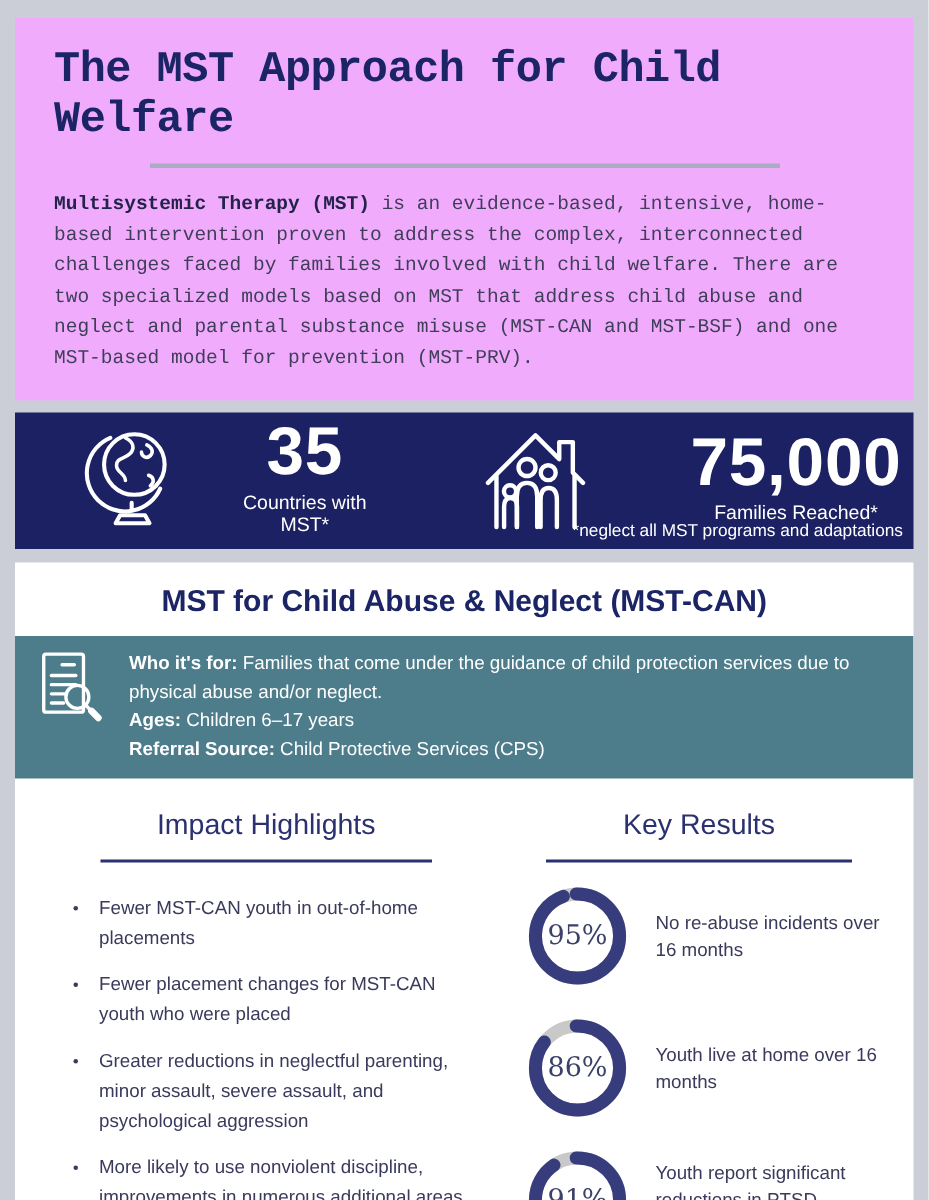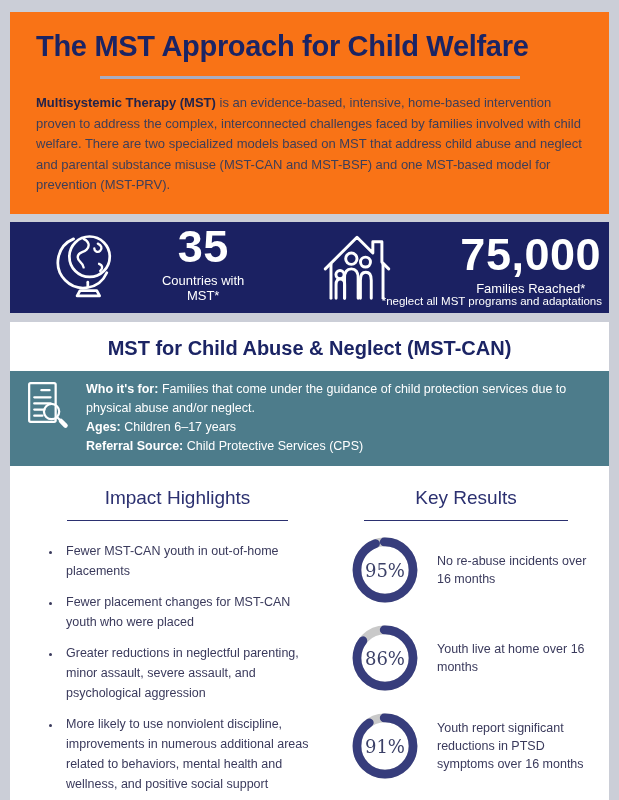--- a/index.html
+++ b/index.html
@@ -6,21 +6,21 @@
   html,body { width:619px; height:800px; }
   body {
     background:#cbced7;
     font-family:"Liberation Sans", sans-serif;
     overflow:hidden;
     color:#3e3e58;
   }
   .page { width:619px; height:800px; padding:12px 10px 10px; }
 
   
-  .header-card { background:#f97316; padding:18px 26px 18px; }
+  .header-card { background:#f0abfc; padding:18px 26px 18px;font-family:Liberation Mono, monospace; }
   .title { font-size:29px; font-weight:700; color:#1b2464; letter-spacing:-0.3px; }
   .title-divider { height:3px; background:#a9adc2; width:420px; margin:13px auto 14px; }
   .intro { font-size:13px; line-height:1.58; color:#3e3e58; }
   .intro b { color:#23234a; }
 
   
   .stats-band {
     background:#1b2162; height:91px; margin-top:8px;
     display:flex; align-items:center; position:relative; color:#fff;
     padding:0 8px;

